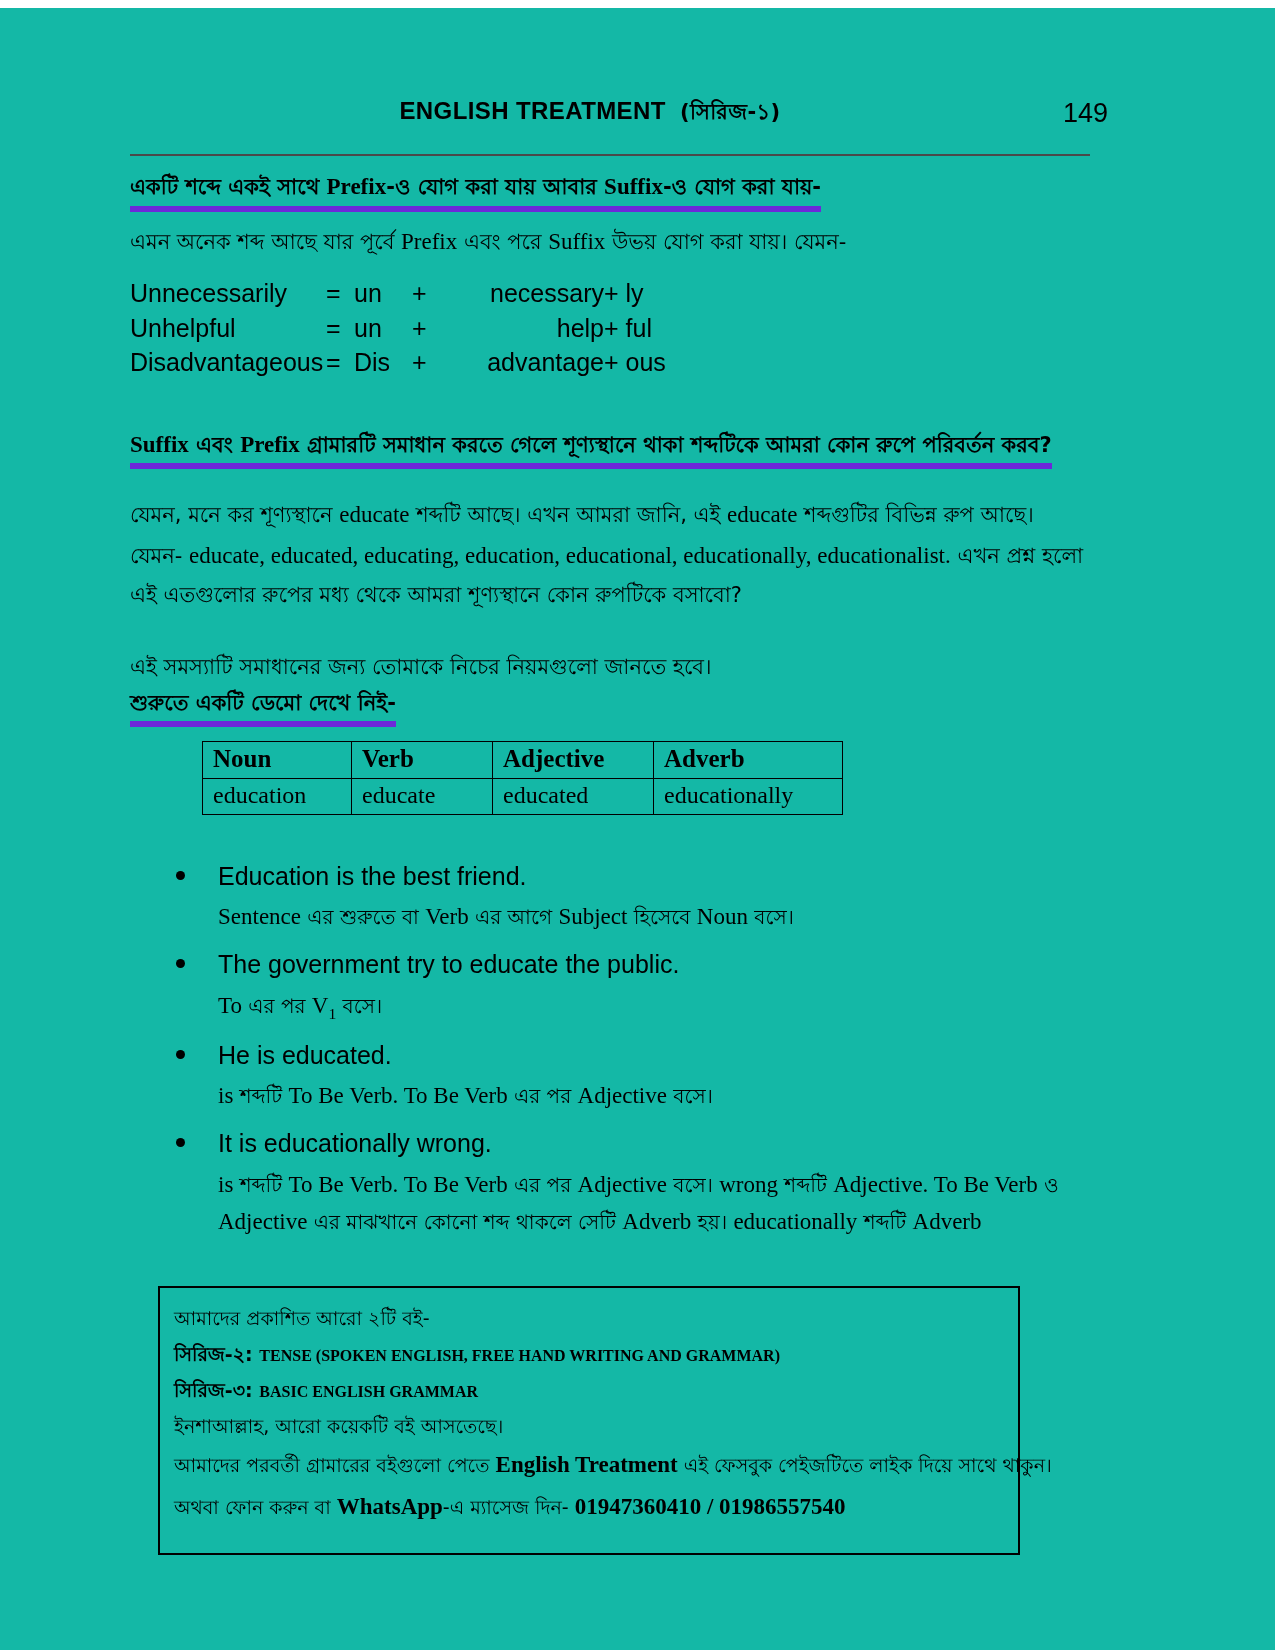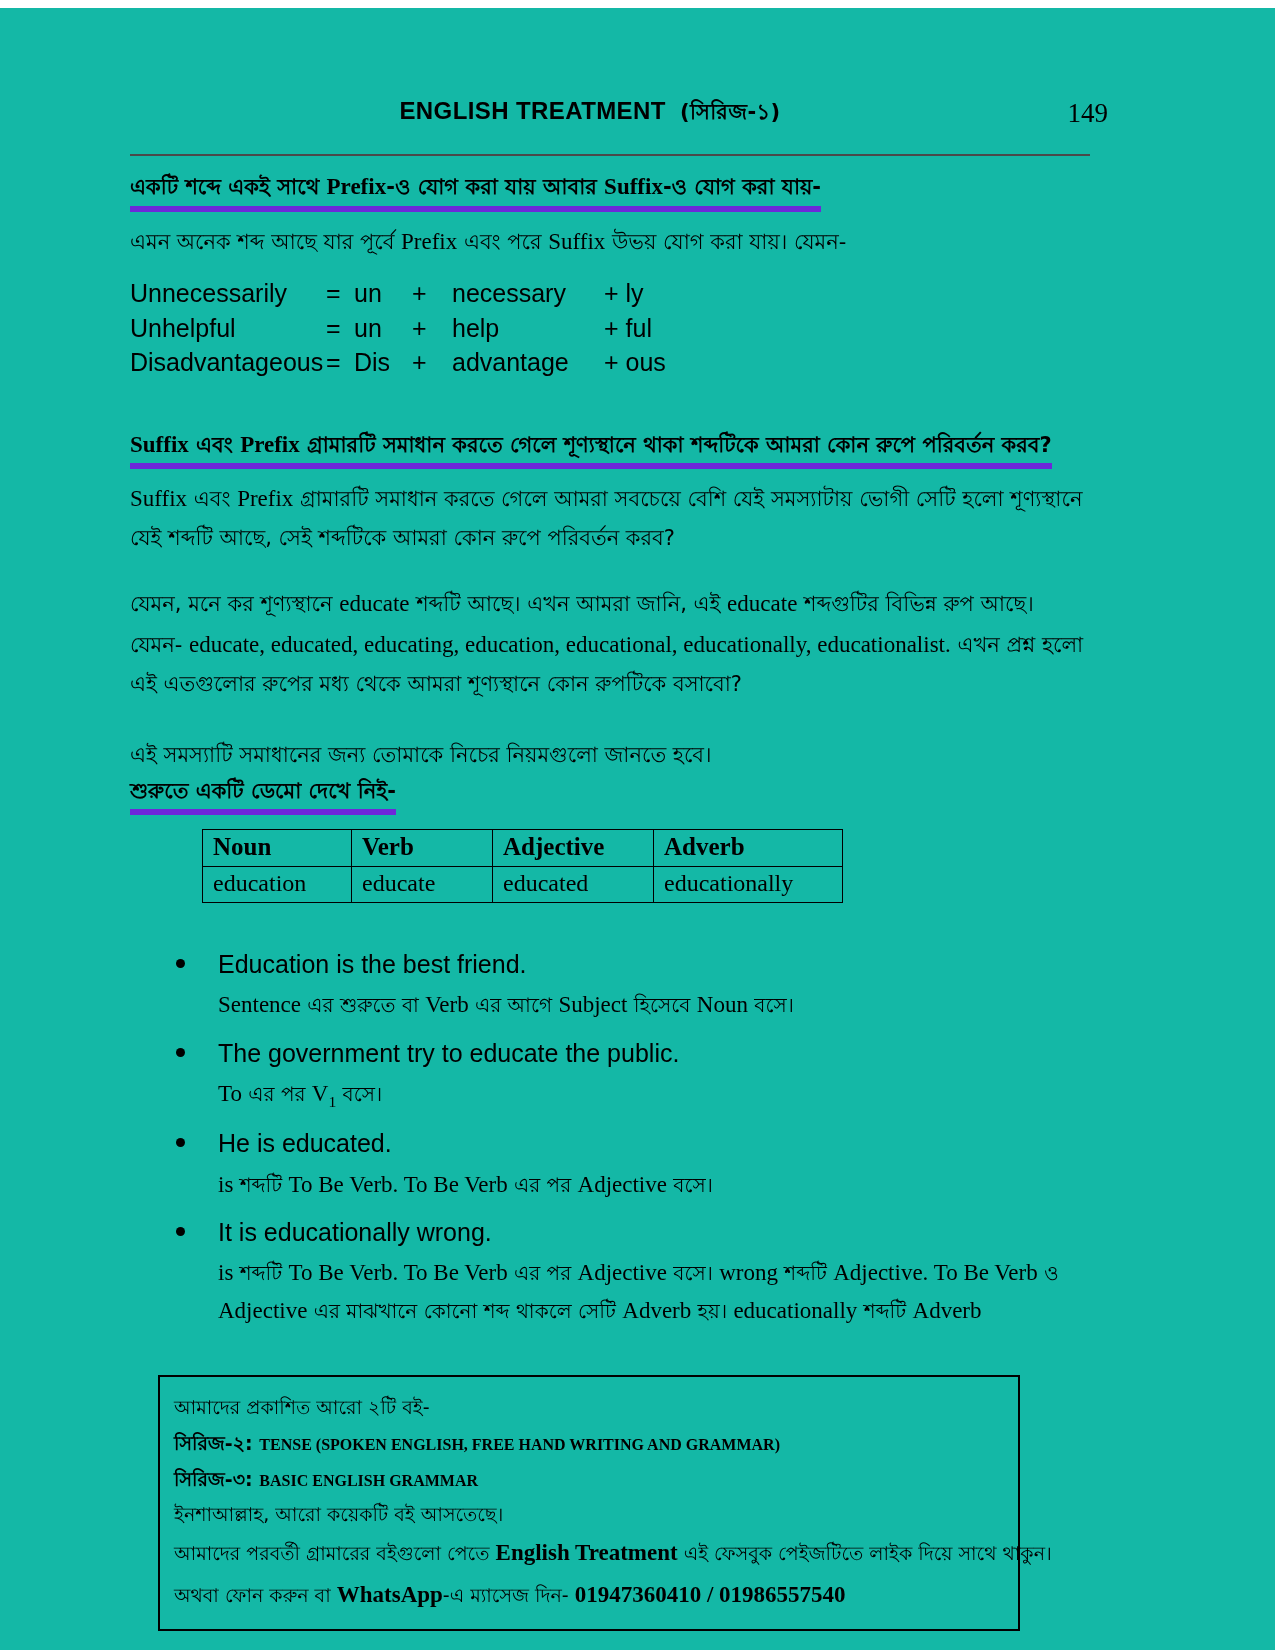--- a/index.html
+++ b/index.html
@@ -42,21 +42,21 @@
   }
   .header-title .ht-bn {
     font-family: "DejaVu Sans", "Liberation Sans", sans-serif;
     font-weight: bold;
     font-size: 21px;
   }
   .page-number {
     position: absolute;
     right: -18px;
     top: 2px;
-    font-family: Liberation Serif, serif;
+    font-family: Liberation Sans, sans-serif;
     font-size: 27px;
   }
   .rule {
     border-top: 2px solid #4a4a4a;
     margin-top: 6px;
     width: 960px;
   }
 
   
   .bn {
@@ -94,21 +94,21 @@
     line-height: 1.38;
   }
   .eq-row {
     display: flex;
     align-items: baseline;
   }
   .eq-word   { width: 196px; }
   .eq-eq     { width: 28px; }
   .eq-pre    { width: 58px; }
   .eq-plus1  { width: 40px; }
-  .eq-root   { width: 152px; }
+  .eq-root   { width: 152px; text-align: right; }
   .eq-suf    { width: 80px; }
 
   
   .gap-sm { height: 16px; }
   .gap-md { height: 34px; }
 
   
   .demo-table-wrap {
     margin-top: 14px;
     padding-left: 72px;
@@ -176,21 +176,21 @@
   sub {
     font-size: 0.68em;
   }
 
   
   .promo {
     margin-top: 46px;
     margin-left: 28px;
     width: 862px;
     border: 2px solid #000;
-    padding: 16px 18px 16px 14px;
+    padding: 16px 18px 28px 14px;
     box-sizing: border-box;
   }
   .promo-line {
     font-family: "DejaVu Sans", "Liberation Sans", sans-serif;
     font-size: 19px;
     line-height: 1.52;
     margin-bottom: 7px;
     white-space: nowrap;
   }
   .promo-line:last-child { margin-bottom: 0; }
@@ -247,21 +247,20 @@
         <span class="eq-root">advantage</span>
         <span class="eq-suf">+ ous</span>
       </div>
     </div>
 
     <div class="gap-md"></div>
 
     
     <div class="sec-head bn"><span class="en">Suffix</span><span> এবং </span><span class="en">Prefix</span><span> গ্রামারটি সমাধান করতে গেলে শূণ্যস্থানে থাকা শব্দটিকে আমরা কোন রুপে পরিবর্তন করব?</span></div>
 
-    <div class="para bn"><span class="en">Suffix</span><span> এবং </span><span class="en">Prefix</span><span> গ্রামারটি সমাধান করতে গেলে আমরা সবচেয়ে বেশি যেই সমস্যাটায় ভোগী সেটি হলো শূণ্যস্থানে যেই শব্দটি আছে, সেই শব্দটিকে আমরা কোন রুপে পরিবর্তন করব?</span></div>
 
     <div class="gap-sm"></div>
 
     <div class="para bn"><span>যেমন, মনে কর শূণ্যস্থানে </span><span class="en">educate</span><span> শব্দটি আছে। এখন আমরা জানি, এই </span><span class="en">educate</span><span> শব্দগুটির বিভিন্ন রুপ আছে। যেমন- </span><span class="en">educate, educated, educating, education, educational, educationally, educationalist.</span><span> এখন প্রশ্ন হলো এই এতগুলোর রুপের মধ্য থেকে আমরা শূণ্যস্থানে কোন রুপটিকে বসাবো?</span></div>
 
     <div class="gap-md"></div>
 
     <div class="para bn" style="margin-top:0;">এই সমস্যাটি সমাধানের জন্য তোমাকে নিচের নিয়মগুলো জানতে হবে।</div>
     <div class="sec-head bn" style="margin-top:2px;">শুরুতে একটি ডেমো দেখে নিই-</div>
 

